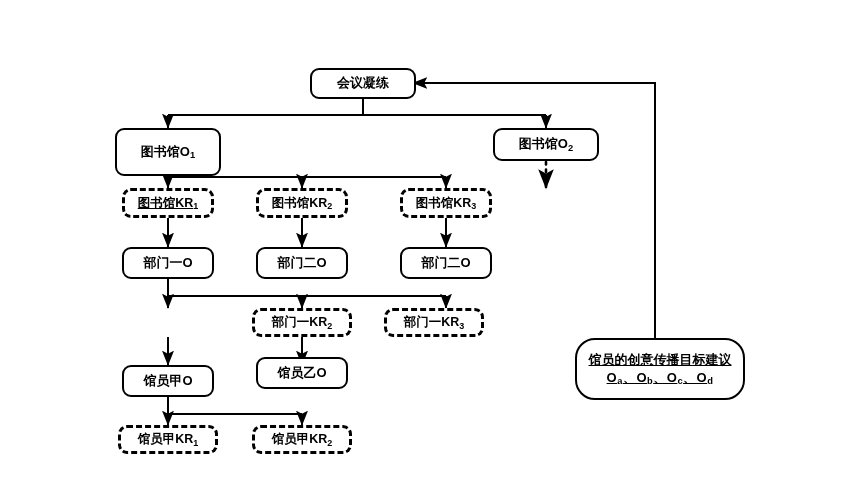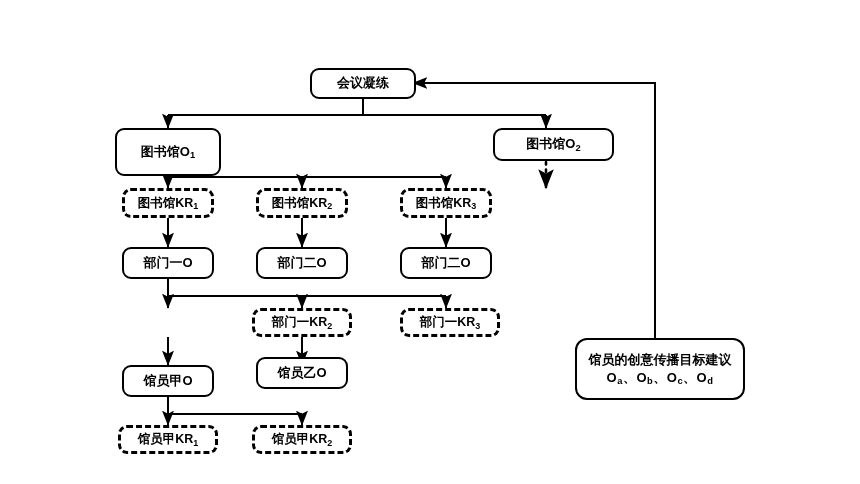--- a/index.html
+++ b/index.html
@@ -127,25 +127,25 @@
   </svg>
 
   <div class="node solid" style="left:310px; top:48px; width:106px; height:31px;">
     <span class="label">会议凝练</span>
   </div>
 
   <div class="node solid" style="left:115px; top:108px; width:106px; height:48px;">
     <span class="label"><span>图书馆O</span><sub>1</sub></span>
   </div>
 
-  <div class="node solid" style="left:493px; top:108px; width:121px; height:33px;">
+  <div class="node solid" style="left:493px; top:108px; width:106px; height:33px;">
     <span class="label"><span>图书馆O</span><sub>2</sub></span>
   </div>
 
-  <div class="node dashed small" style="left:122px; top:168px; width:92px; height:30px;">
+  <div class="node dashed small" style="left:122px; top:168px; width:92px; height:30px;text-decoration:underline;">
     <span class="label"><span>图书馆KR</span><sub>1</sub></span>
   </div>
   <div class="node dashed small" style="left:256px; top:168px; width:92px; height:30px;">
     <span class="label"><span>图书馆KR</span><sub>2</sub></span>
   </div>
   <div class="node dashed small" style="left:400px; top:168px; width:92px; height:30px;">
     <span class="label"><span>图书馆KR</span><sub>3</sub></span>
   </div>
 
   <div class="node solid" style="left:256px; top:227px; width:92px; height:32px;">
@@ -154,36 +154,36 @@
   <div class="node solid" style="left:122px; top:227px; width:92px; height:32px;">
     <span class="label">部门一O</span>
   </div>
   <div class="node solid" style="left:400px; top:227px; width:92px; height:32px;">
     <span class="label">部门二O</span>
   </div>
 
   <div class="node dashed small" style="left:252px; top:288px; width:100px; height:29px;">
     <span class="label"><span>部门一KR</span><sub>2</sub></span>
   </div>
-  <div class="node dashed small" style="left:400px; top:288px; width:100px; height:29px;justify-content:center;">
+  <div class="node dashed small" style="left:384px; top:288px; width:100px; height:29px;justify-content:center;">
     <span class="label"><span>部门一KR</span><sub>3</sub></span>
   </div>
 
   <div class="node solid" style="left:122px; top:345px; width:92px; height:32px;">
     <span class="label">馆员甲O</span>
   </div>
   <div class="node solid" style="left:256px; top:337px; width:92px; height:32px;">
     <span class="label">馆员乙O</span>
   </div>
 
   <div class="node dashed small" style="left:118px; top:405px; width:100px; height:29px;justify-content:center;">
     <span class="label"><span>馆员甲KR</span><sub>1</sub></span>
   </div>
   <div class="node dashed small" style="left:252px; top:405px; width:100px; height:29px;">
     <span class="label"><span>馆员甲KR</span><sub>2</sub></span>
   </div>
 
-  <div class="node solid suggestion" style="left:575px; top:318px; width:170px; height:62px; border-radius:12px;">
+  <div class="node solid suggestion" style="left:575px; top:318px; width:170px; height:62px; border-radius:20px;text-decoration:underline;">
     <span class="label">馆员的创意传播目标建议</span>
     <span class="sub">O<sub>a</sub>、O<sub>b</sub>、O<sub>c</sub>、O<sub>d</sub></span>
   </div>
 
 </div>
 
 </body></html>

